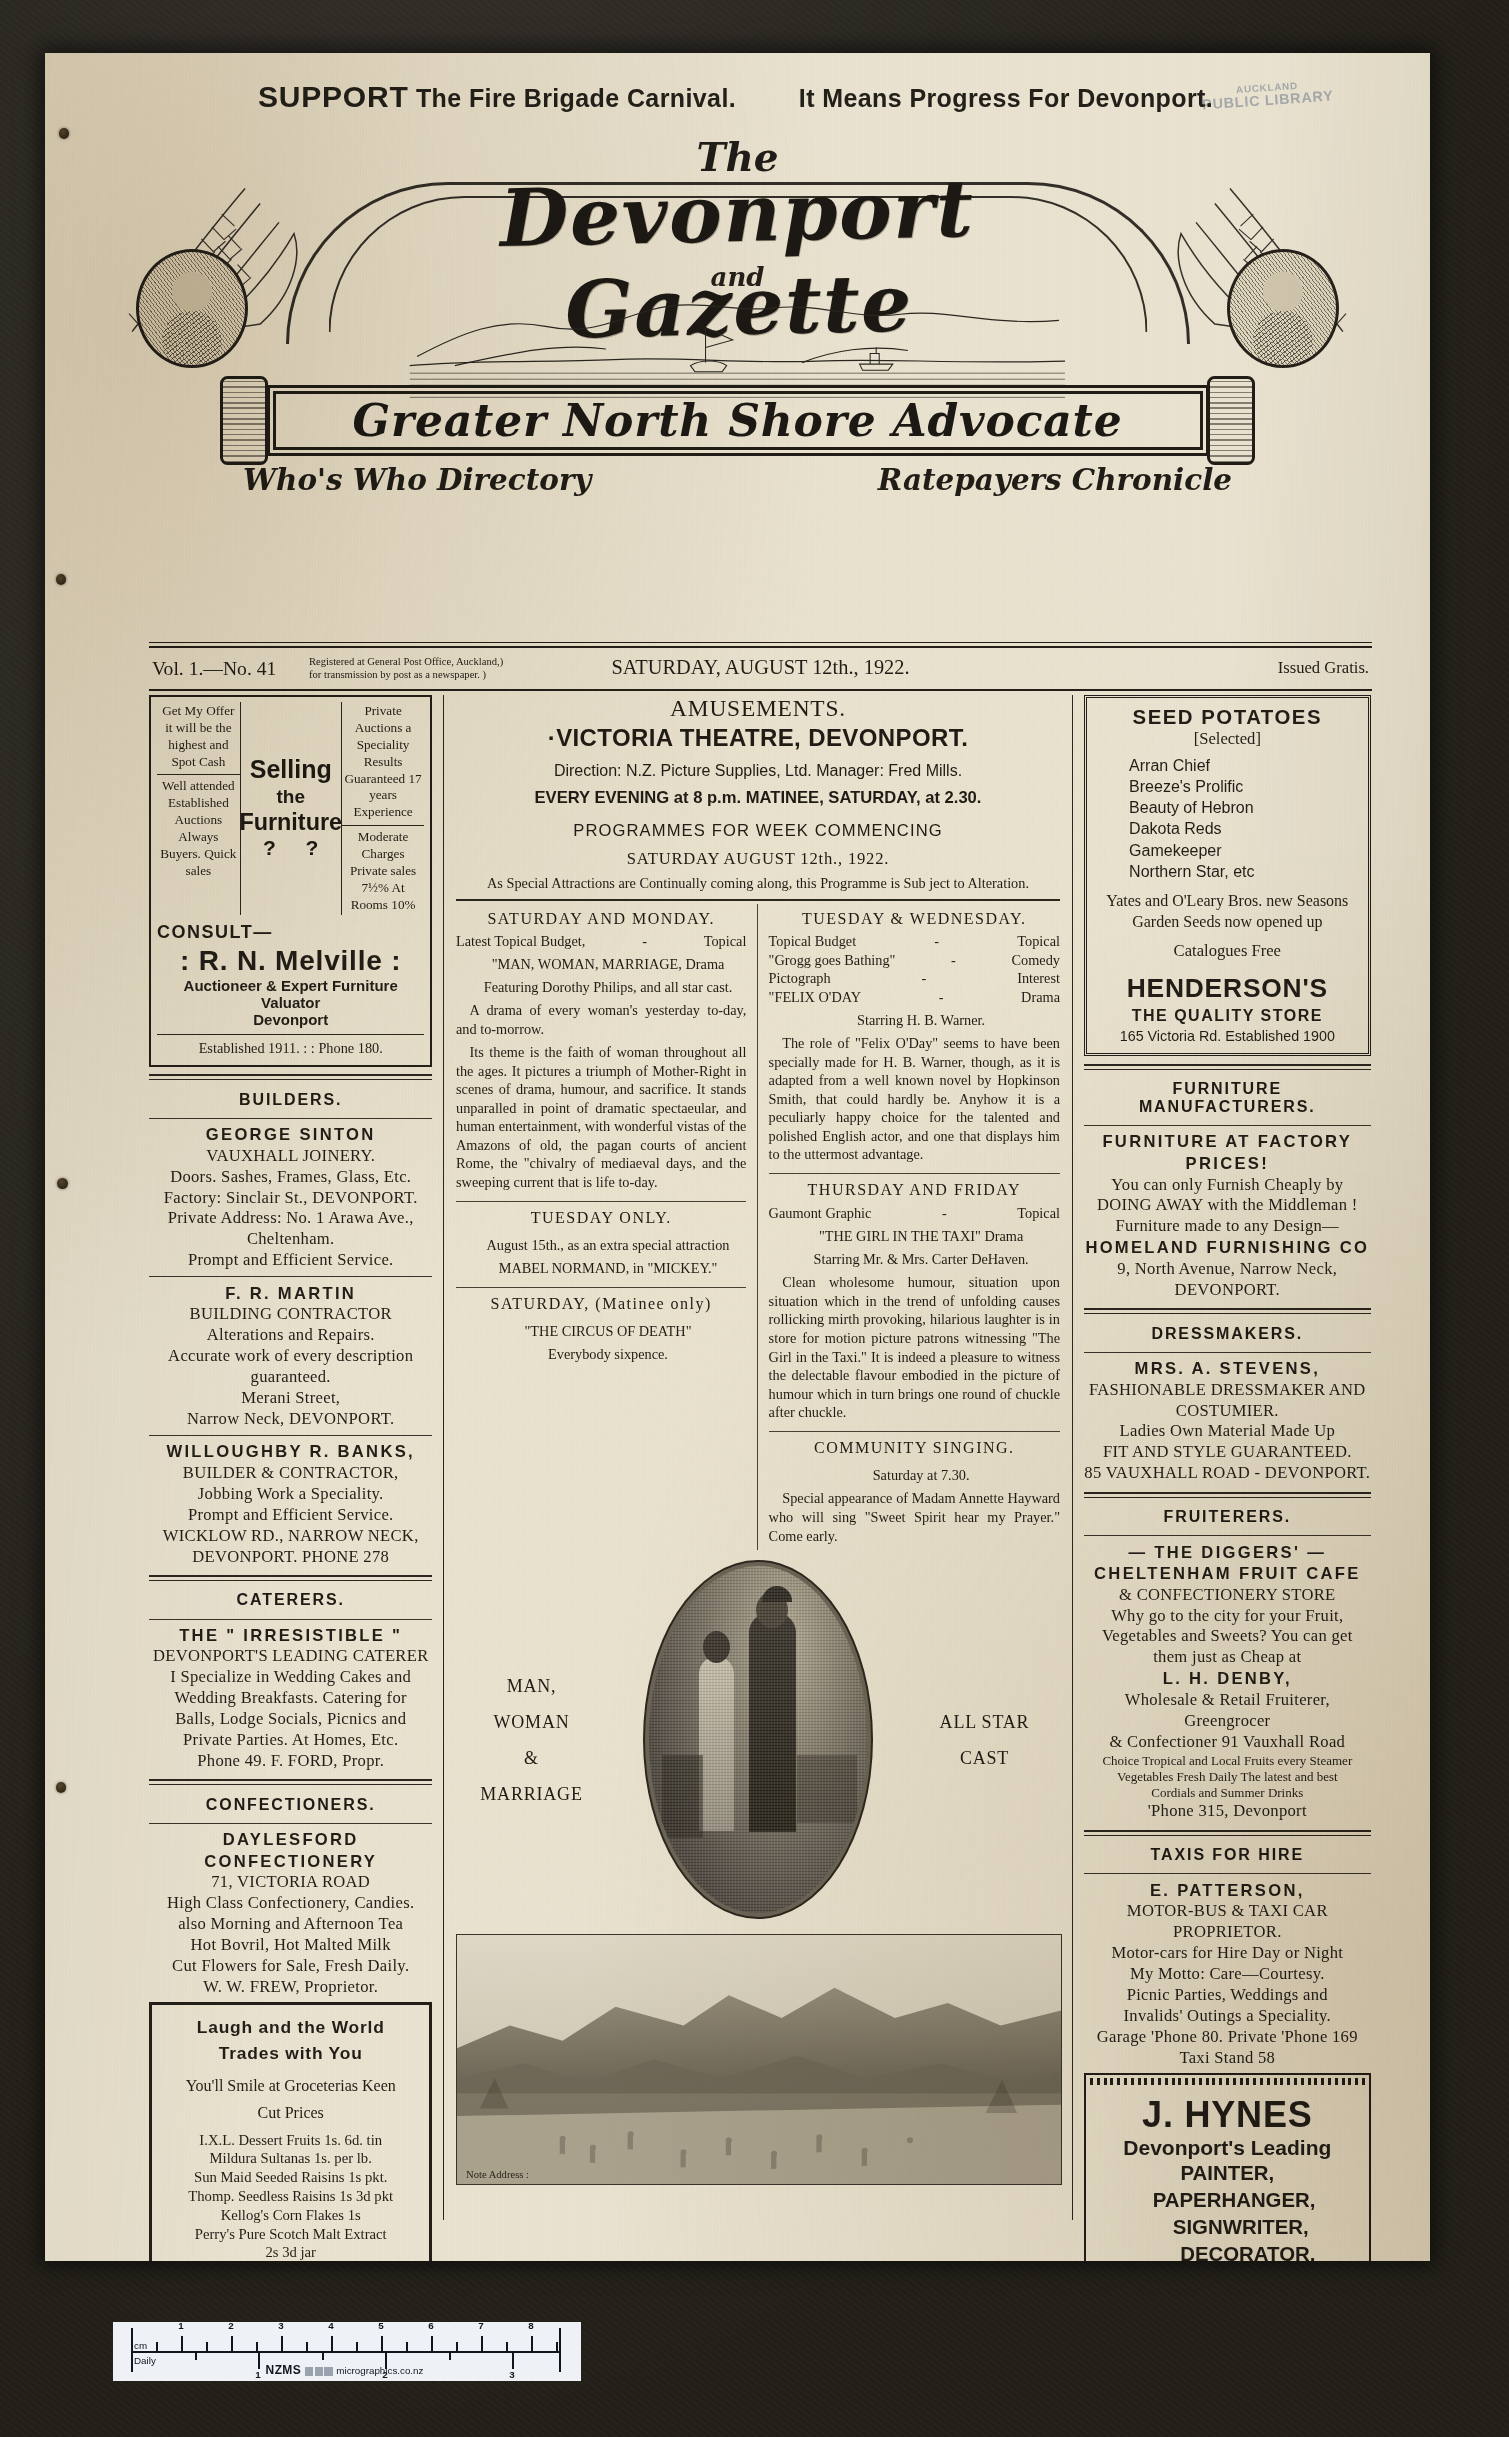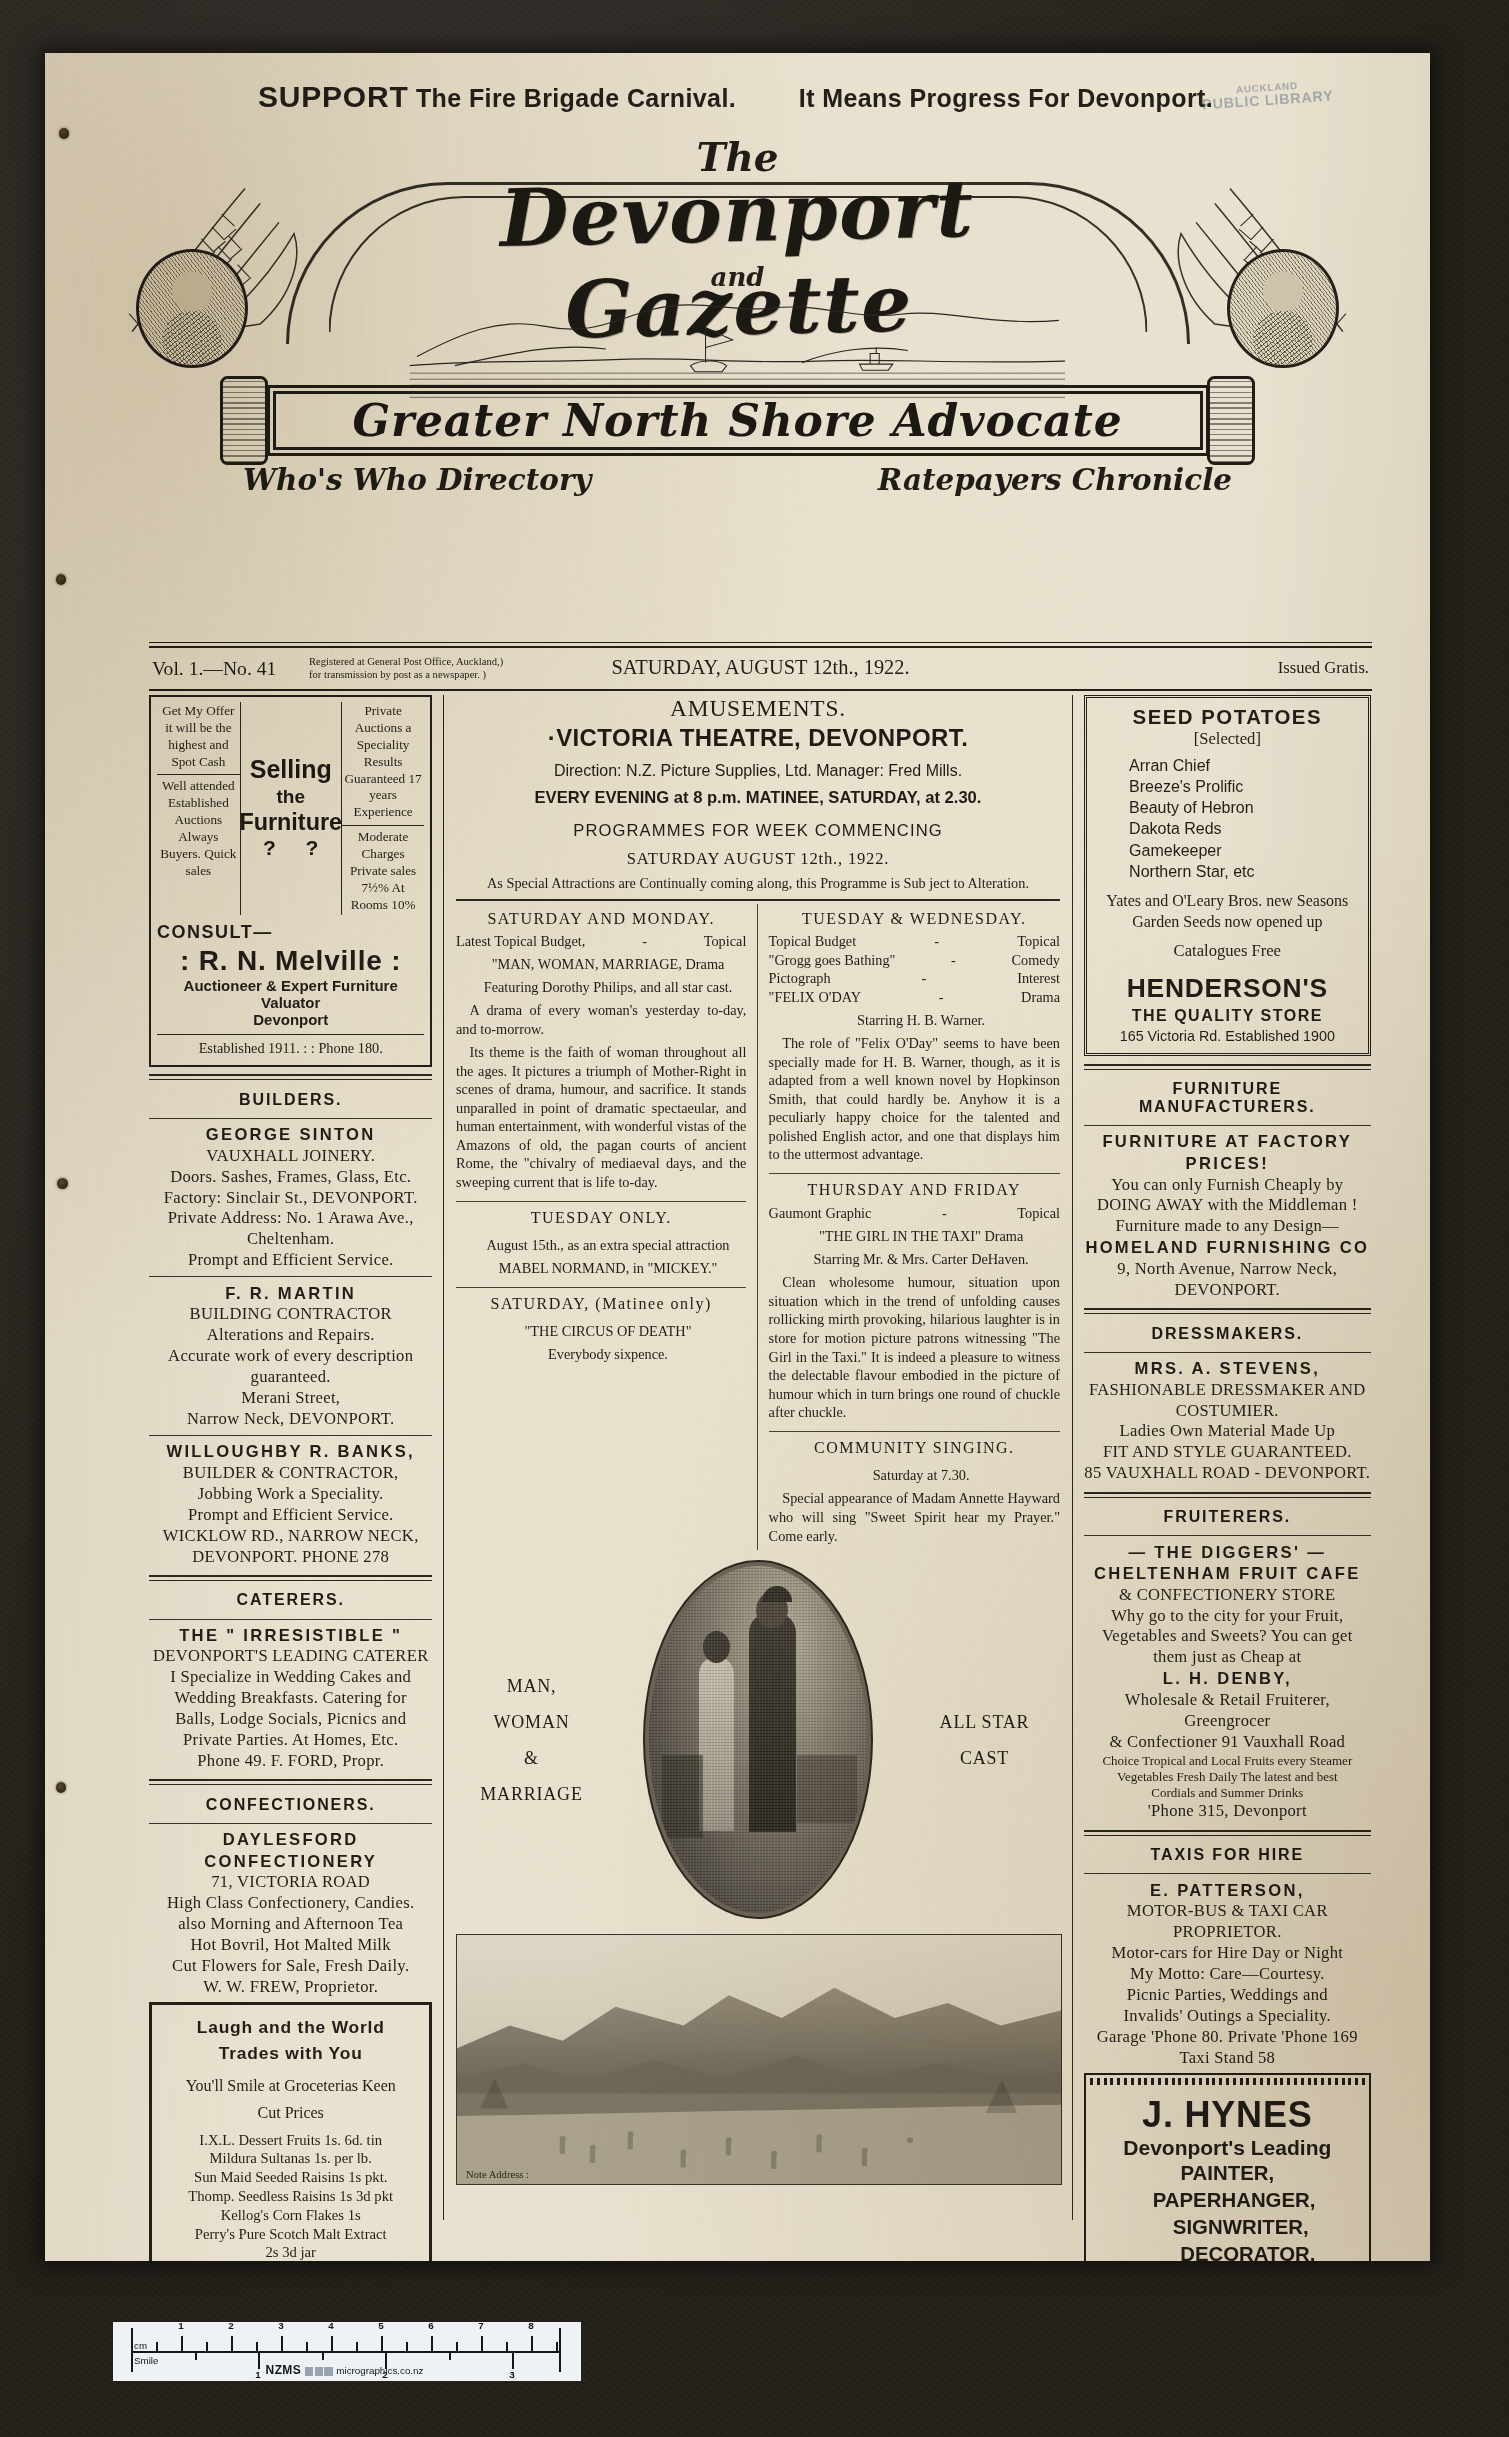--- a/index.html
+++ b/index.html
@@ -788,21 +788,21 @@
           <div class="lbl" style="left: 127px; top: 32px;">1</div>
           <div class="tk" style="left: 191px; top: 13.6px; height: 9px;"></div>
           <div class="tk" style="left: 254px; top: 13.6px; height: 18px;"></div>
           <div class="lbl" style="left: 254px; top: 32px;">2</div>
           <div class="tk" style="left: 318px; top: 13.6px; height: 9px;"></div>
           <div class="tk" style="left: 381px; top: 13.6px; height: 18px;"></div>
           <div class="lbl" style="left: 381px; top: 32px;">3</div>
         </div>
     </div>
     <div class="unit" style="left:21px;top:18px;">cm</div>
-    <div class="unit" style="left:21px;top:33px;">Smile</div>
+    <div class="unit" style="left:21px;top:33px;">Daily</div>
     <div class="brand">
       <b>NZMS</b>
       <span class="sq"></span><span class="sq"></span><span class="sq"></span>
       <span>micrographics.co.nz</span>
     </div>
   </div>
 </div>
 
 
 </body></html>

